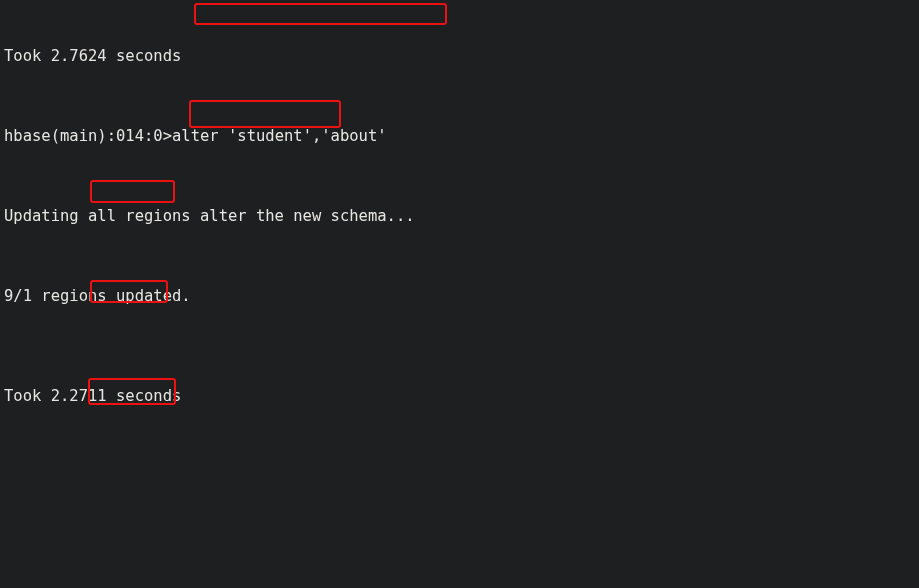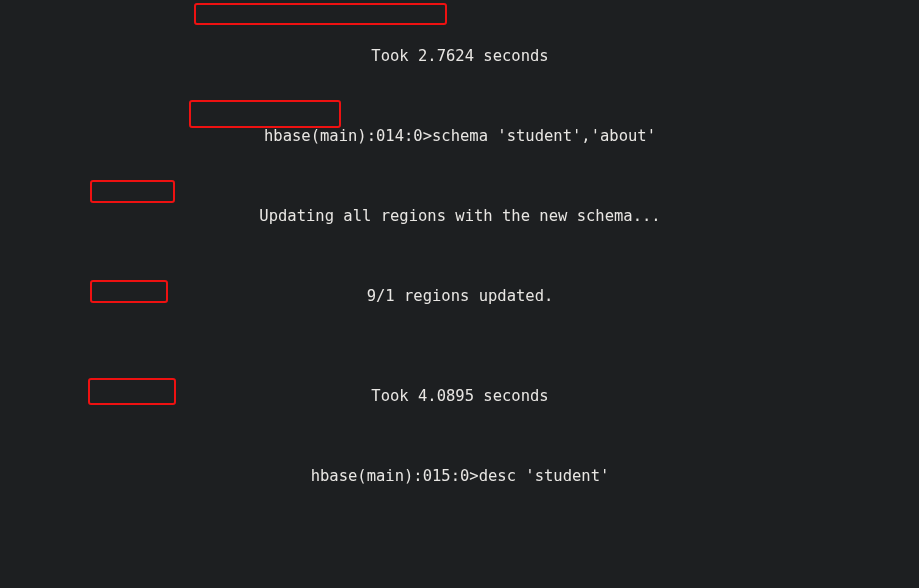--- a/index.html
+++ b/index.html
@@ -12,21 +12,20 @@
     overflow:hidden;
   }
   #terminal{
     position:relative;
     width:919px;height:588px;
     padding:4px;
     box-sizing:border-box;
     color:#e8e6e3;
     white-space:pre;
     letter-spacing:0px;
-    text-align:center;
   }
   .scroll{
     position:absolute;
     left:4px; top:-14px;
     width:912px;
   }
   .line{
     height:20px;
     white-space:pre;
     font-variant-ligatures:none;
@@ -45,30 +44,29 @@
   }
 </style>
 </head>
 <body>
 
 <div id="terminal">
  <div class="scroll">
 
   <div class="line"><span class="w">Took 2.7624 seconds</span></div>
 
-  <div class="line"><span class="w">hbase(main):014:0&gt;</span><span class="w">schema 'student','about'</span></div>
+  <div class="line"><span class="w">hbase(main):014:0&gt;</span><span class="w">alter 'student','about'</span></div>
 
-  <div class="line"><span class="w">Updating all regions with the new schema...</span></div>
+  <div class="line"><span class="w">Updating all regions alter the new schema...</span></div>
 
   <div class="line"><span class="w">9/1 regions updated.</span></div>
 
 
-  <div class="line"><span class="w">Took 4.0895 seconds</span></div>
+  <div class="line"><span class="w">Took 2.2711 seconds</span></div>
 
-  <div class="line"><span class="w">hbase(main):015:0&gt;</span><span class="w">desc 'student'</span></div>
 
   
 
   
 
   
 
   
   
   

